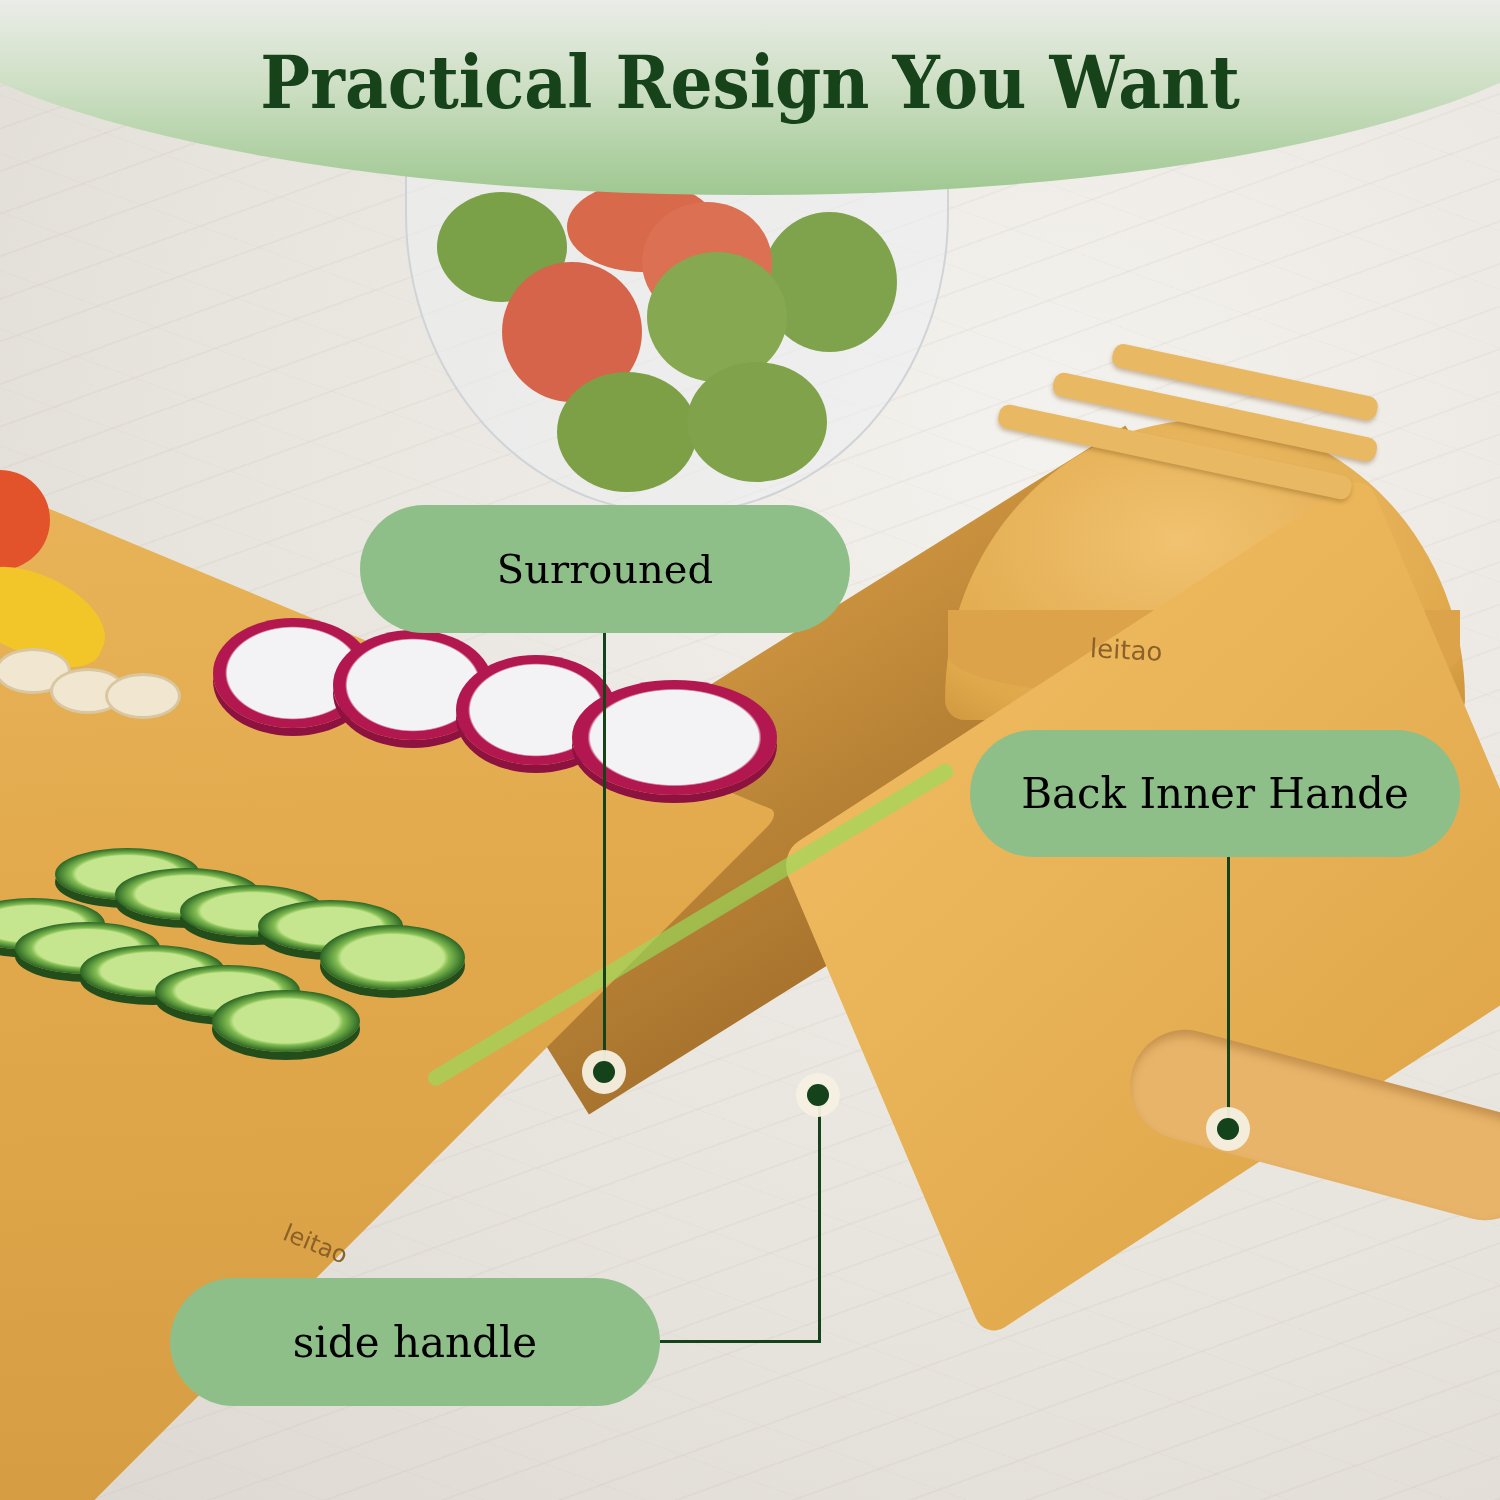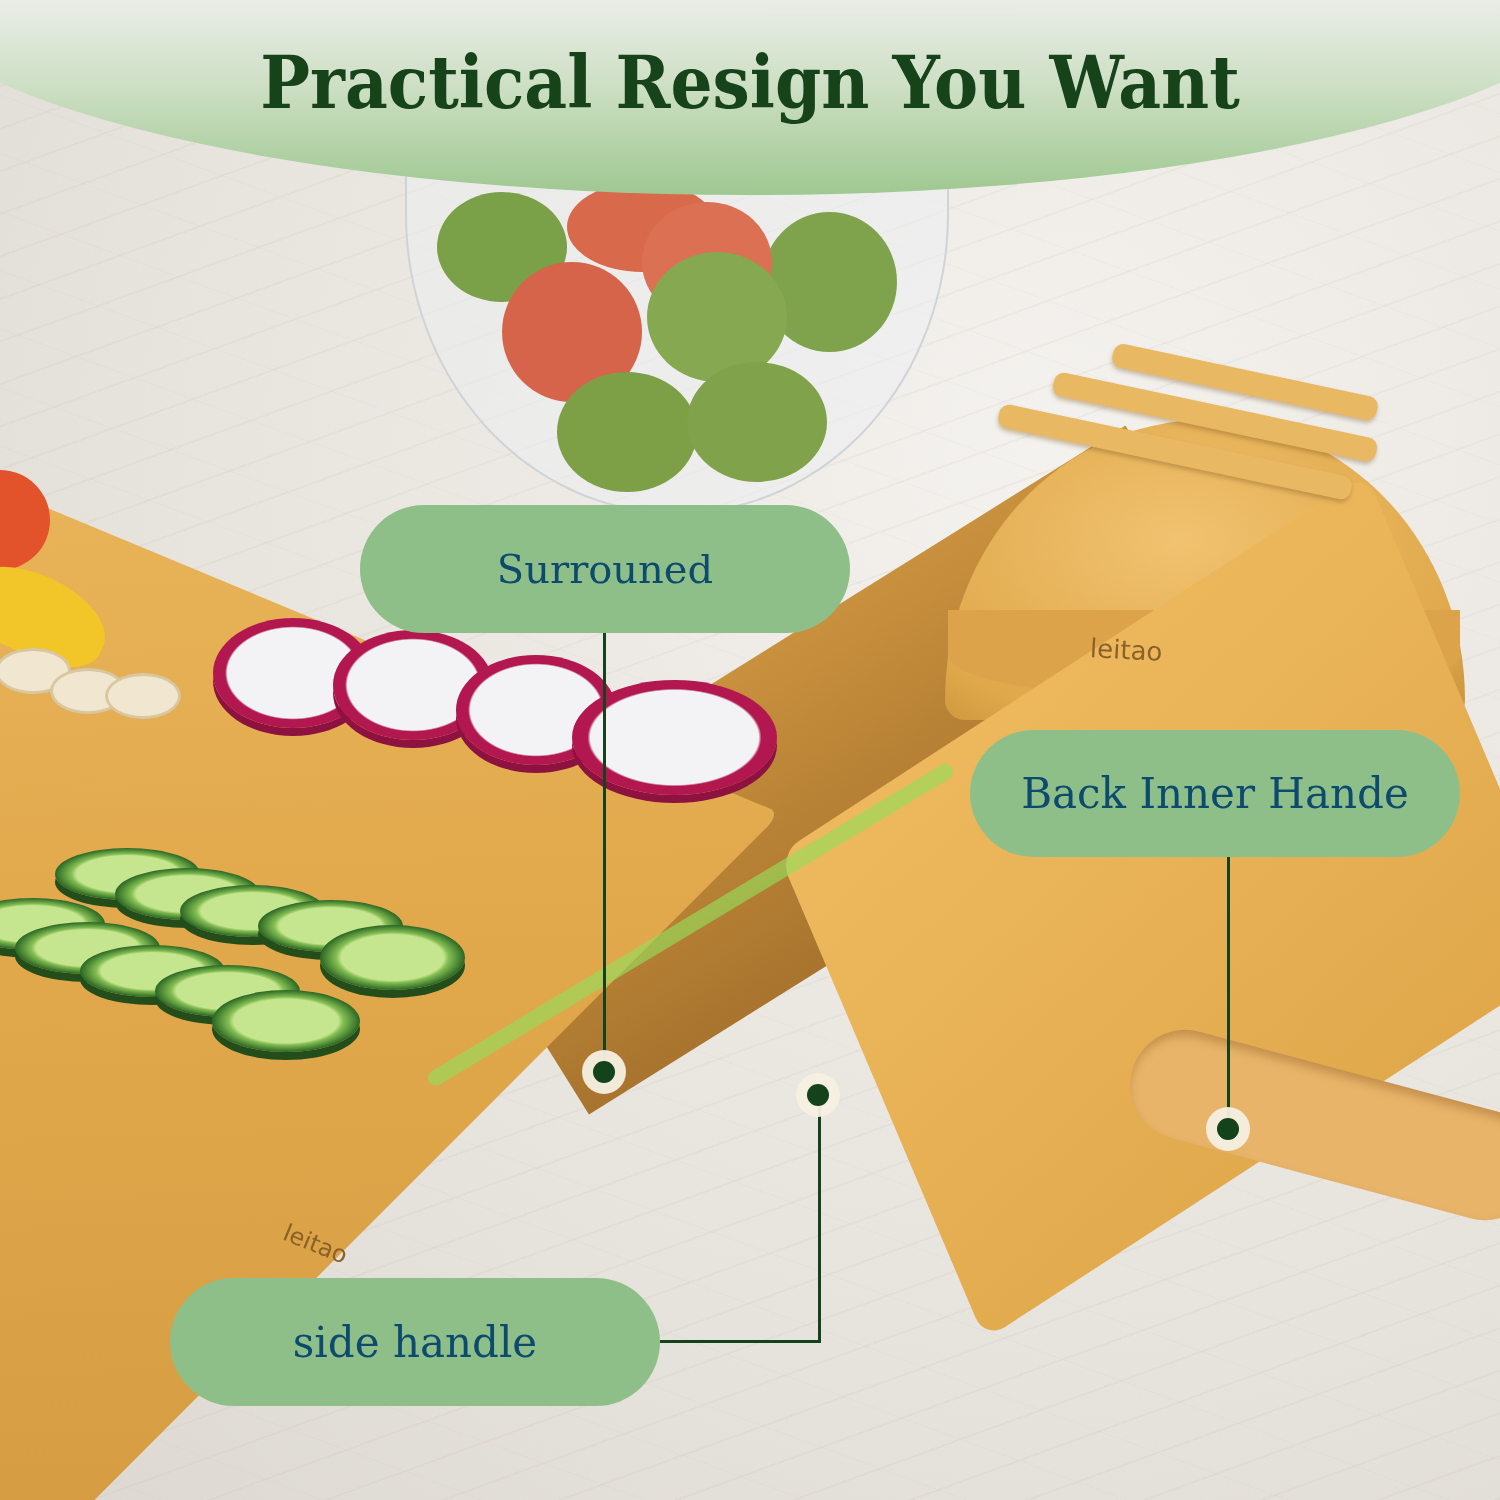--- a/index.html
+++ b/index.html
@@ -64,21 +64,21 @@
             background: radial-gradient(ellipse at 50% 50%, #c6e58f 0 50%, #82bd52 55%, #2f6a26 70% 100%); z-index:4;
             box-shadow: 0 8px 0 #234e1b; }
   .banana-slice { position:absolute; width:70px; height:40px; border-radius:50%; background:#f1e6cf; border:3px solid #d8c7a1; z-index:4; }
   .banana { position:absolute; left:-40px; top:575px; width:150px; height:80px; border-radius:50% 50% 40% 40%;
             background:#f2c629; transform:rotate(25deg); z-index:4; }
   .tomato { position:absolute; left:-50px; top:470px; width:100px; height:100px; border-radius:50%; background:#e2532c; z-index:4; }
 
   
   .pill { position:absolute; background:#8fbf89; border-radius:70px; z-index:10;
           display:flex; align-items:center; justify-content:center; text-align:right;
-          color:#0c4a6e; font-family:"DejaVu Serif", serif; }
+          color:#000000; font-family:"DejaVu Serif", serif; }
   .pill span { display:block; }
   .pill-groove { left:360px; top:505px; width:490px; height:128px; font-size:40px; line-height:46px; flex-direction:column; }
   .pill-back { left:970px; top:730px; width:490px; height:127px; font-size:42px; }
   .pill-side { left:170px; top:1278px; width:490px; height:128px; font-size:42px; }
 
   .leader { position:absolute; background:#14421a; z-index:9; }
   .marker { position:absolute; width:44px; height:44px; border-radius:50%; background:rgba(245,240,225,0.95); z-index:11;
             display:flex; align-items:center; justify-content:center; }
   .marker .dot { width:22px; height:22px; border-radius:50%; background:#14421a; }
 </style>

